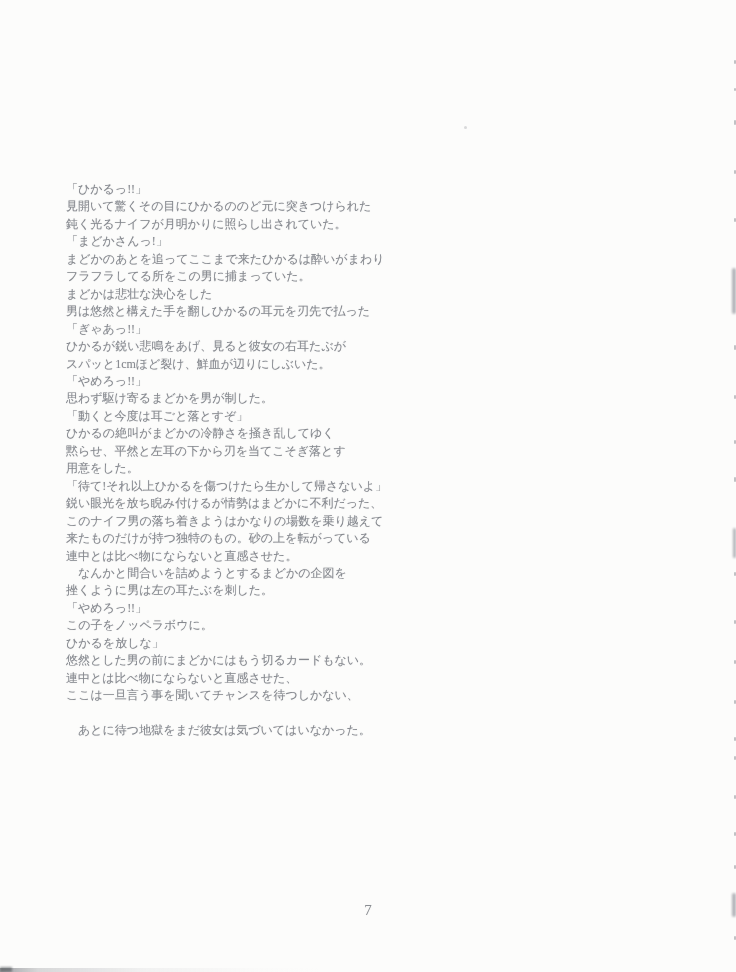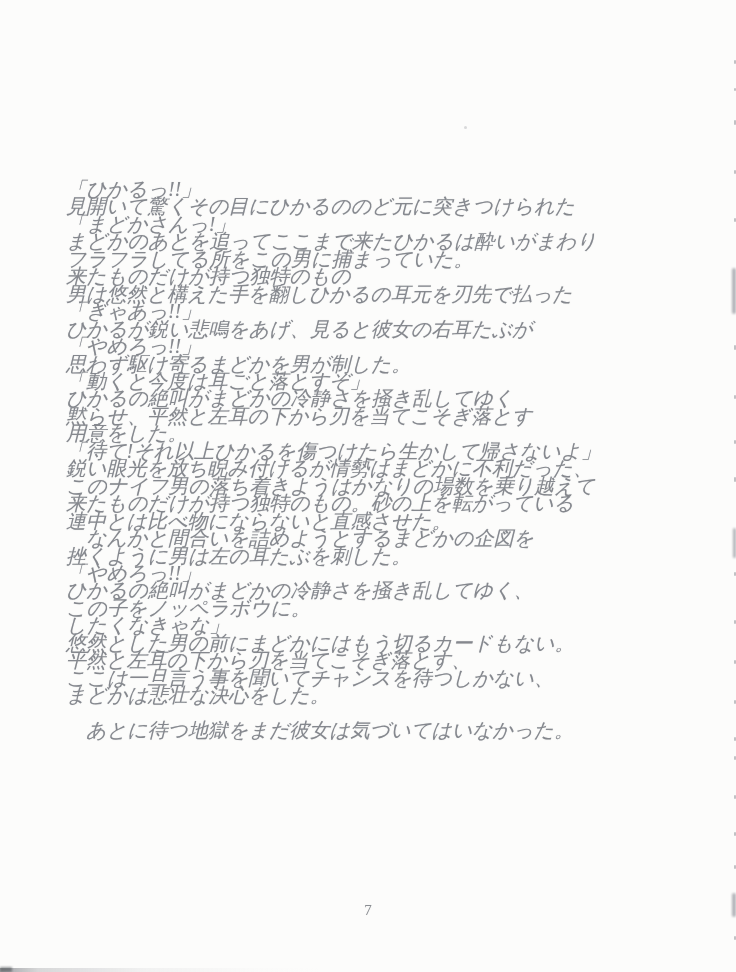--- a/index.html
+++ b/index.html
@@ -18,25 +18,24 @@
     height: 972px;
     background: var(--bg);
     overflow: hidden;
     font-family: "Liberation Serif", "DejaVu Serif", serif;
   }
   .body-text {
     position: absolute;
     left: 66px;
     top: 181px;
     width: 560px;
-    font-size: 20px;
+    font-size: 12px;
     color: var(--ink);
     letter-spacing: 0px;
     text-shadow: 0 0 1px rgba(133,136,142,0.35);
-    font-style: italic;
   }
   .text-line {
     min-height: 17.45px;
     line-height: 17.45px;
     white-space: pre;
   }
   .page-number {
     position: absolute;
     top: 902px;
     left: 0;
@@ -94,48 +93,48 @@
   }
 </style>
 </head>
 <body>
 
 <div class="page">
 
   <div class="body-text">
       <div class="text-line">「ひかるっ!!」</div>
       <div class="text-line">見開いて驚くその目にひかるののど元に突きつけられた</div>
+      <div class="text-line">鈍く光るナイフが月明かりに照らし出されていた。</div>
       <div class="text-line">「まどかさんっ!」</div>
       <div class="text-line">まどかのあとを追ってここまで来たひかるは酔いがまわり</div>
       <div class="text-line">フラフラしてる所をこの男に捕まっていた。</div>
-      <div class="text-line">来たものだけが持つ独特のもの</div>
+      <div class="text-line">まどかは悲壮な決心をした</div>
       <div class="text-line">男は悠然と構えた手を翻しひかるの耳元を刃先で払った</div>
       <div class="text-line">「ぎゃあっ!!」</div>
       <div class="text-line">ひかるが鋭い悲鳴をあげ、見ると彼女の右耳たぶが</div>
+      <div class="text-line">スパッと1cmほど裂け、鮮血が辺りにしぶいた。</div>
       <div class="text-line">「やめろっ!!」</div>
       <div class="text-line">思わず駆け寄るまどかを男が制した。</div>
       <div class="text-line">「動くと今度は耳ごと落とすぞ」</div>
       <div class="text-line">ひかるの絶叫がまどかの冷静さを掻き乱してゆく</div>
       <div class="text-line">黙らせ、平然と左耳の下から刃を当てこそぎ落とす</div>
       <div class="text-line">用意をした。</div>
       <div class="text-line">「待て!それ以上ひかるを傷つけたら生かして帰さないよ」</div>
       <div class="text-line">鋭い眼光を放ち睨み付けるが情勢はまどかに不利だった、</div>
       <div class="text-line">このナイフ男の落ち着きようはかなりの場数を乗り越えて</div>
       <div class="text-line">来たものだけが持つ独特のもの。砂の上を転がっている</div>
       <div class="text-line">連中とは比べ物にならないと直感させた。</div>
       <div class="text-line">　なんかと間合いを詰めようとするまどかの企図を</div>
       <div class="text-line">挫くように男は左の耳たぶを刺した。</div>
       <div class="text-line">「やめろっ!!」</div>
-      <div class="text-line">ひかるの絶叫がまどかの冷静さを掻き乱してゆく、</div>
       <div class="text-line">この子をノッペラボウに。</div>
-      <div class="text-line">したくなきゃな」</div>
+      <div class="text-line">ひかるを放しな」</div>
       <div class="text-line">悠然とした男の前にまどかにはもう切るカードもない。</div>
-      <div class="text-line">平然と左耳の下から刃を当てこそぎ落とす、</div>
+      <div class="text-line">連中とは比べ物にならないと直感させた、</div>
       <div class="text-line">ここは一旦言う事を聞いてチャンスを待つしかない、</div>
-      <div class="text-line">まどかは悲壮な決心をした。</div>
       <div class="text-line"></div>
       <div class="text-line">　あとに待つ地獄をまだ彼女は気づいてはいなかった。</div>
     </div>
 
   <div class="page-number">7</div>
 
   <div class="dot-faint"></div>
 
   <div class="speck" style="left:734px; top:60px;  width:2px; height:4px;"></div>
   <div class="speck" style="left:734px; top:88px;  width:2px; height:3px;"></div>

